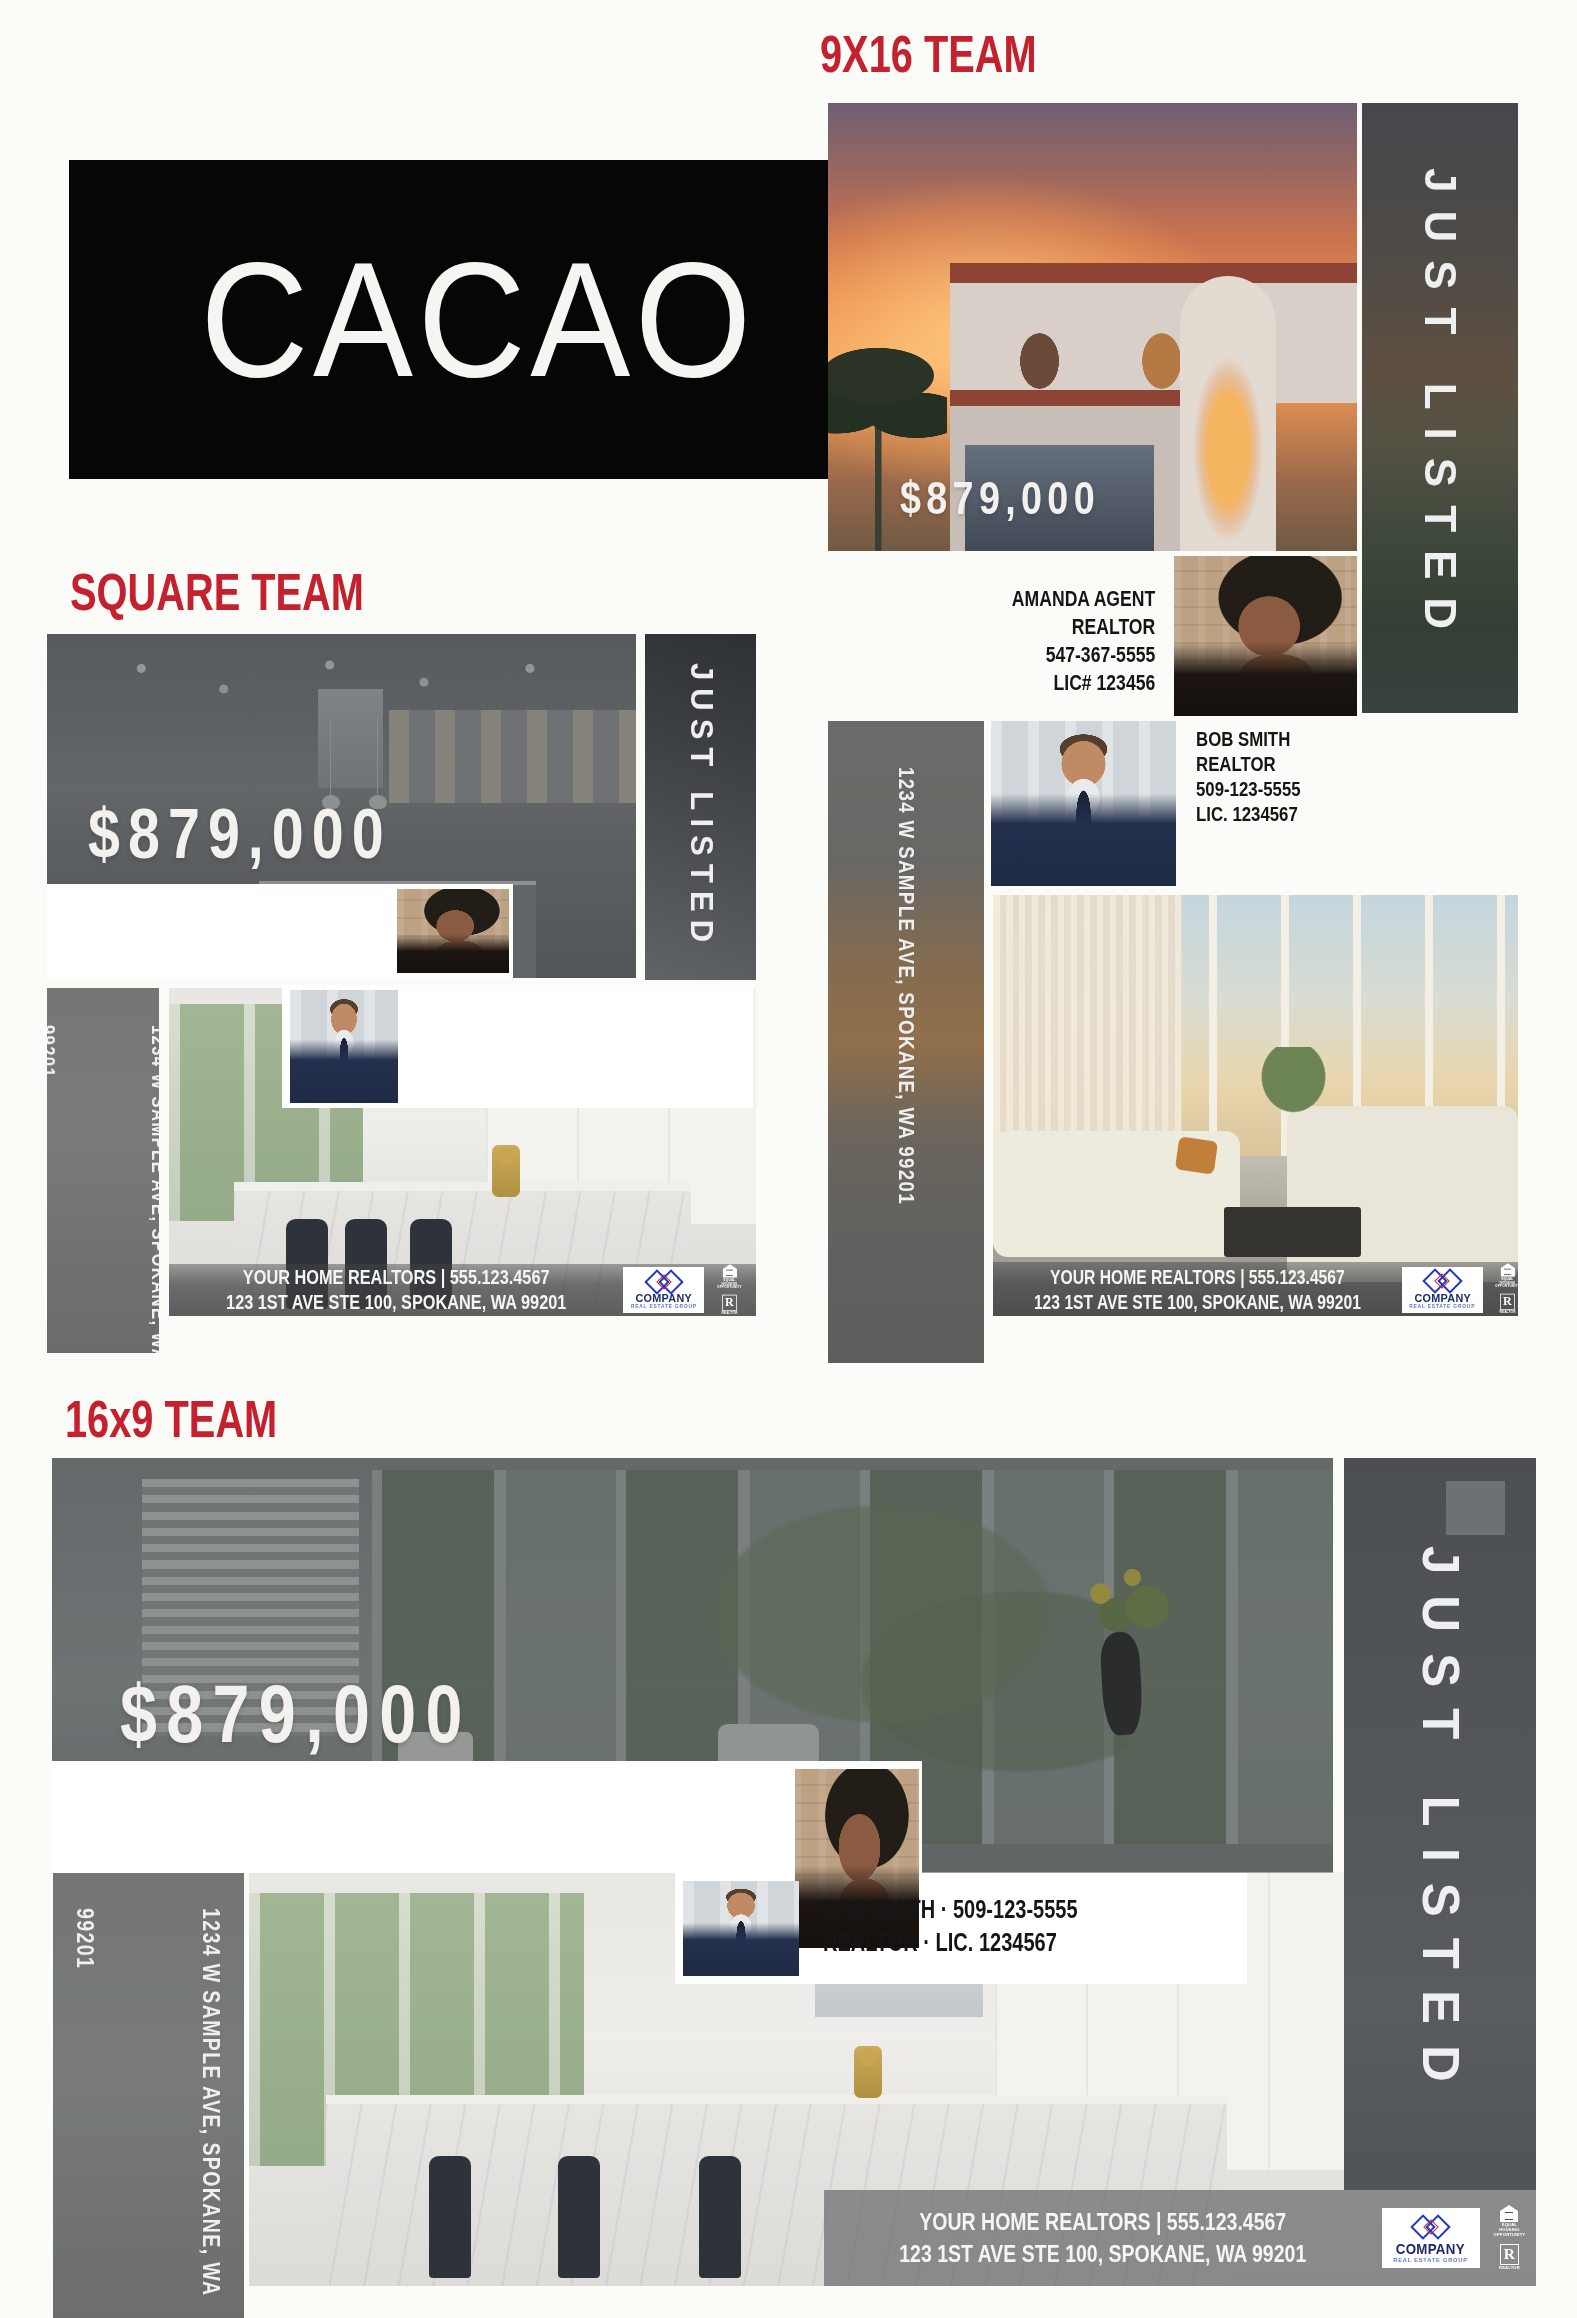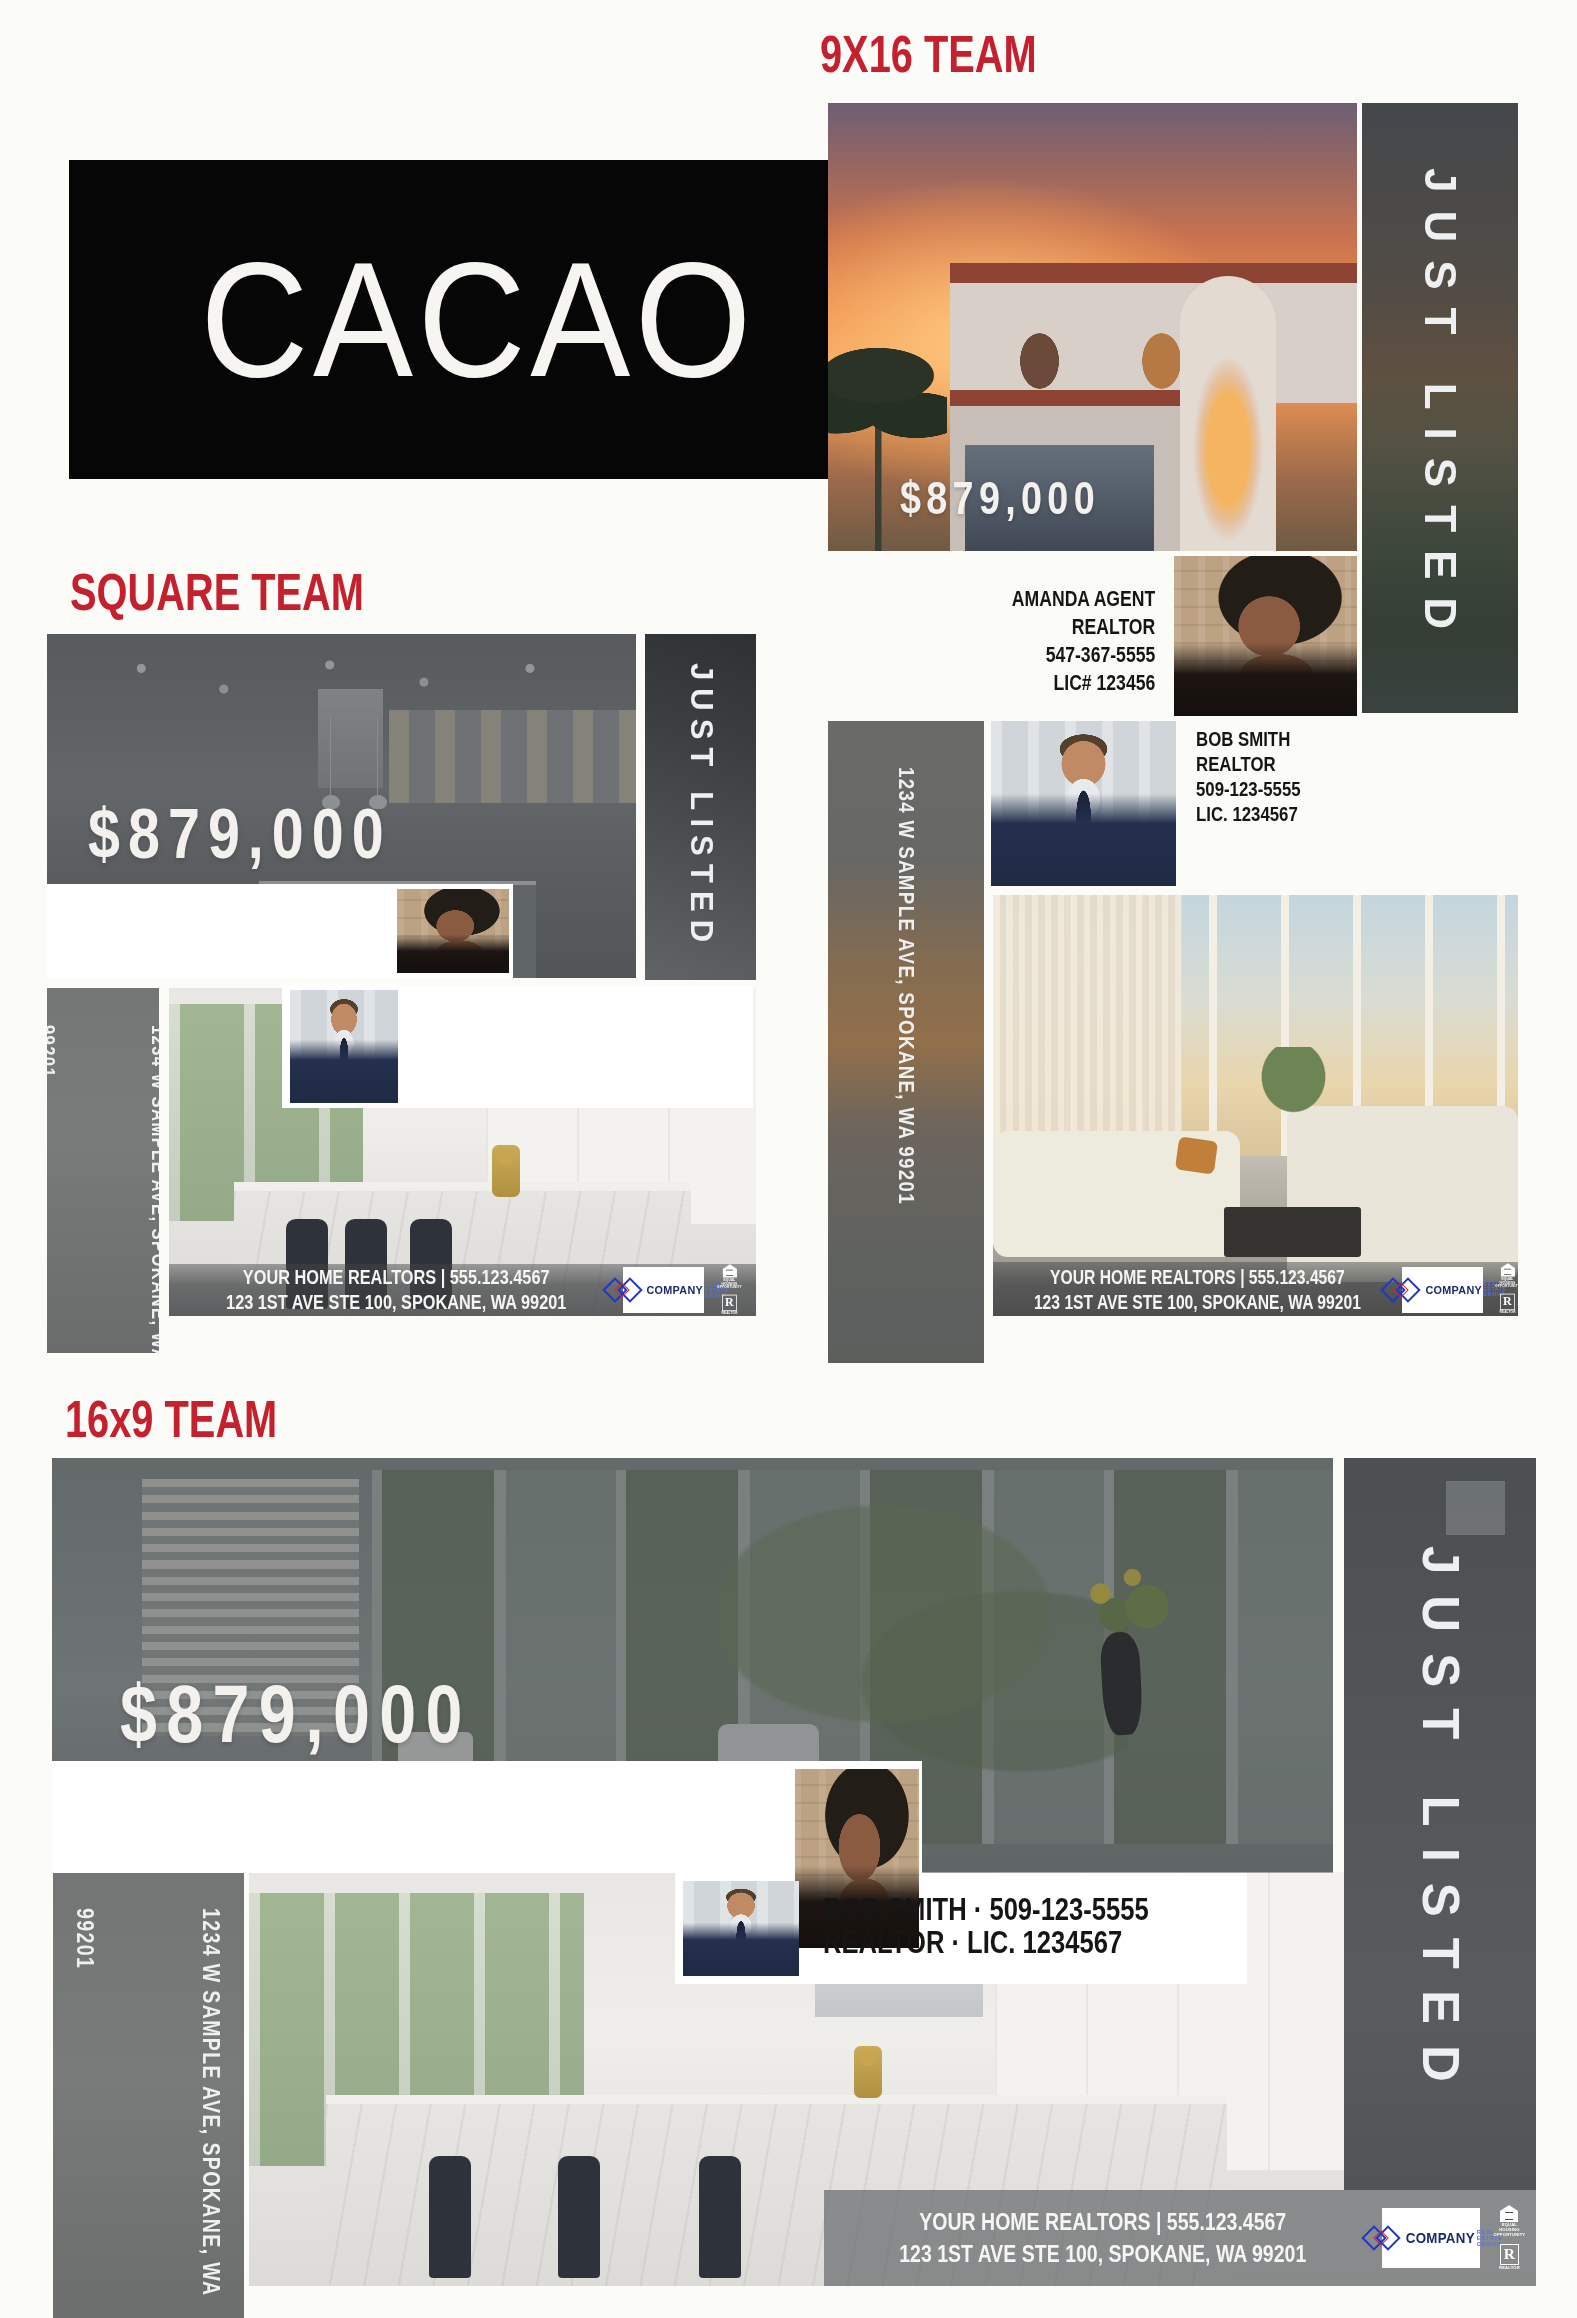--- a/index.html
+++ b/index.html
@@ -58,21 +58,21 @@
   .atxt{position:absolute;z-index:5;color:#151515;font-weight:bold;}
   .atxt div{white-space:nowrap;}
   .atxt.r{text-align:right;}
   .atxt.r div{transform:scaleX(0.8);transform-origin:right center;}
   .atxt.l div{transform:scaleX(0.8);transform-origin:left center;}
   .a916am{right:363px;top:482px;font-size:22px;line-height:28px;}
   .a916bo{left:368px;top:623px;font-size:21px;line-height:25px;}
   .asqam{right:377px;top:261px;font-size:22px;line-height:24.4px;}
   .asqbo{left:367px;top:365px;font-size:22px;line-height:35px;}
   .a169am{right:764px;top:323px;font-size:25px;line-height:33px;}
-  .a169bo{left:771px;top:435px;font-size:32px;line-height:33px;}
+  .a169bo{left:771px;top:435px;font-size:25px;line-height:33px;}
 
   
   .portrait-amanda{
     background-color:#bda183;
     background-image:
       linear-gradient(to top,#15100d 0%,#1c1512 26%,rgba(28,21,18,0) 46%),
       radial-gradient(ellipse 20% 13% at 56% 74%,#94613f 98%,transparent 100%),
       radial-gradient(ellipse 17% 19% at 52% 44%,#8a5a41 98%,transparent 100%),
       radial-gradient(ellipse 34% 30% at 58% 26%,#231d18 98%,transparent 100%),
       repeating-linear-gradient(0deg,rgba(0,0,0,0.08) 0 2.4px,transparent 2.4px 18px),
@@ -171,21 +171,21 @@
   .bar{position:absolute;left:0;right:0;display:flex;align-items:center;z-index:6;background:linear-gradient(180deg,rgba(66,68,70,0.45) 0%,rgba(62,64,66,0.72) 40%,rgba(56,58,60,0.78) 100%);}
   .bar-text{flex:1;text-align:center;color:#f5f5f3;font-weight:bold;}
   .bar-text div{transform:scaleX(0.8);transform-origin:center;white-space:nowrap;}
   .bar916{top:367px;height:55px;}
   .bar916 .bar-text{font-size:19.6px;line-height:24.4px;}
   .barsq{top:276px;height:52px;}
   .barsq .bar-text{font-size:20.4px;line-height:25px;}
   .bar169{top:318px;height:96px;left:575px;background:rgba(96,99,101,0.68);}
   .bar169 .bar-text{font-size:24.4px;line-height:32px;}
 
-  .brand-box{background:#ffffff;display:flex;flex-direction:row;align-items:center;justify-content:center;flex:none;}
+  .brand-box{background:#ffffff;display:flex;flex-direction:column;align-items:center;justify-content:center;flex:none;}
   .brand-sm{width:81px;height:46px;margin-right:6.5px;}
   .brand-lg{width:98px;height:60px;margin-right:11.4px;}
   .bdia{position:relative;width:46px;height:21px;flex:none;}
   .brand-lg .bdia{height:28px;}
   .bdia i{position:absolute;top:50%;display:block;border:2.4px solid #2036c8;transform:translate(-50%,-50%) rotate(45deg);}
   .bdia .dl{left:34%;width:14px;height:14px;}
   .bdia .dr{left:66%;width:14px;height:14px;}
   .bdia .dc{left:50%;width:9px;height:9px;border-width:1.6px;border-color:#d4272c;}
   .bname{font-size:11.4px;font-weight:bold;color:#1b2a6b;letter-spacing:0.3px;transform:scaleX(0.95);}
   .brand-lg .bname{font-size:14px;}

